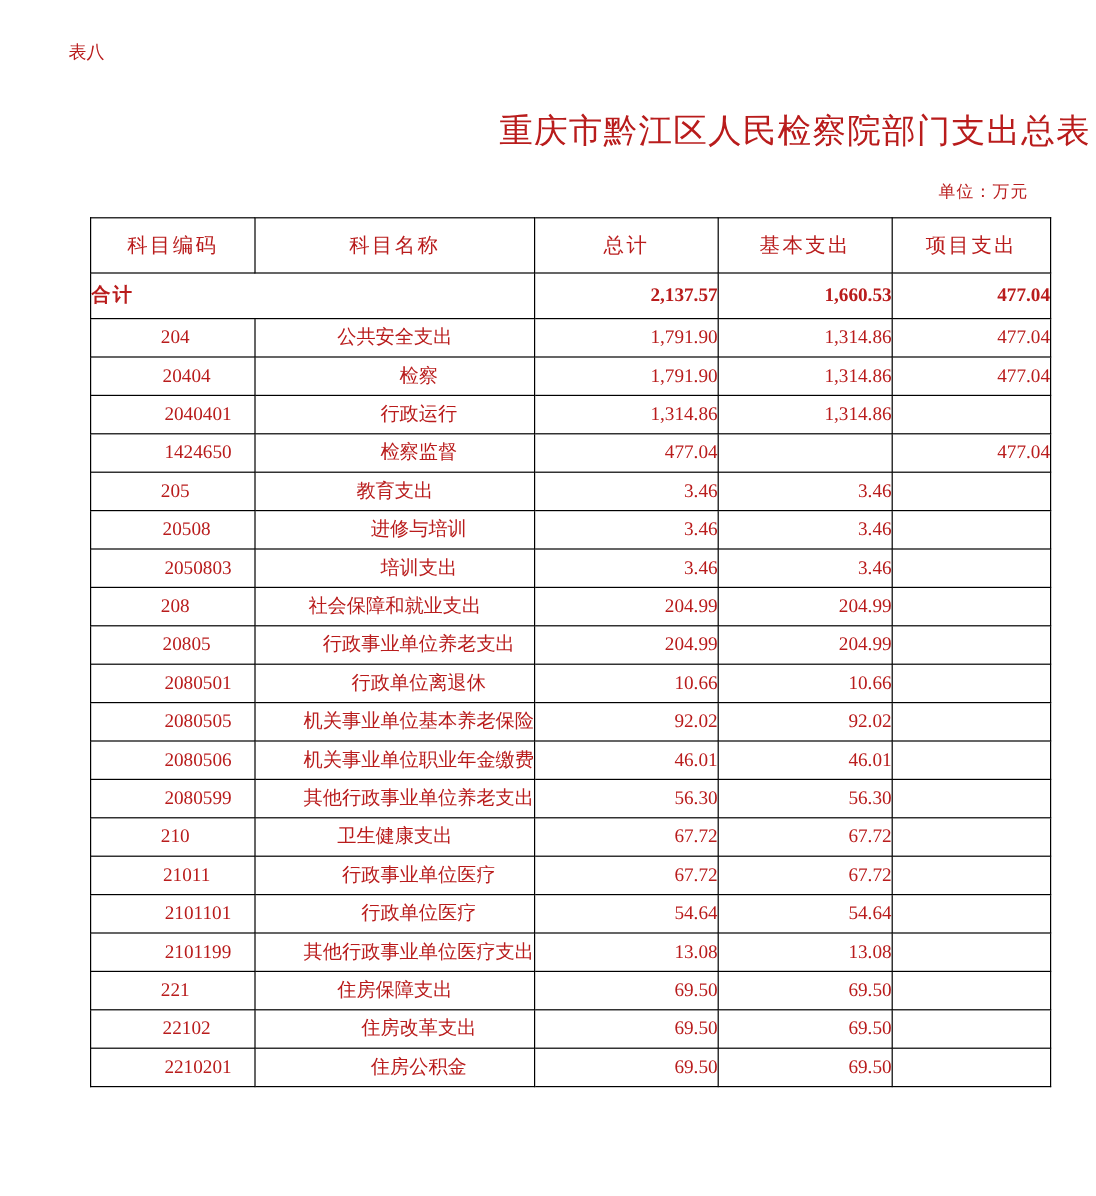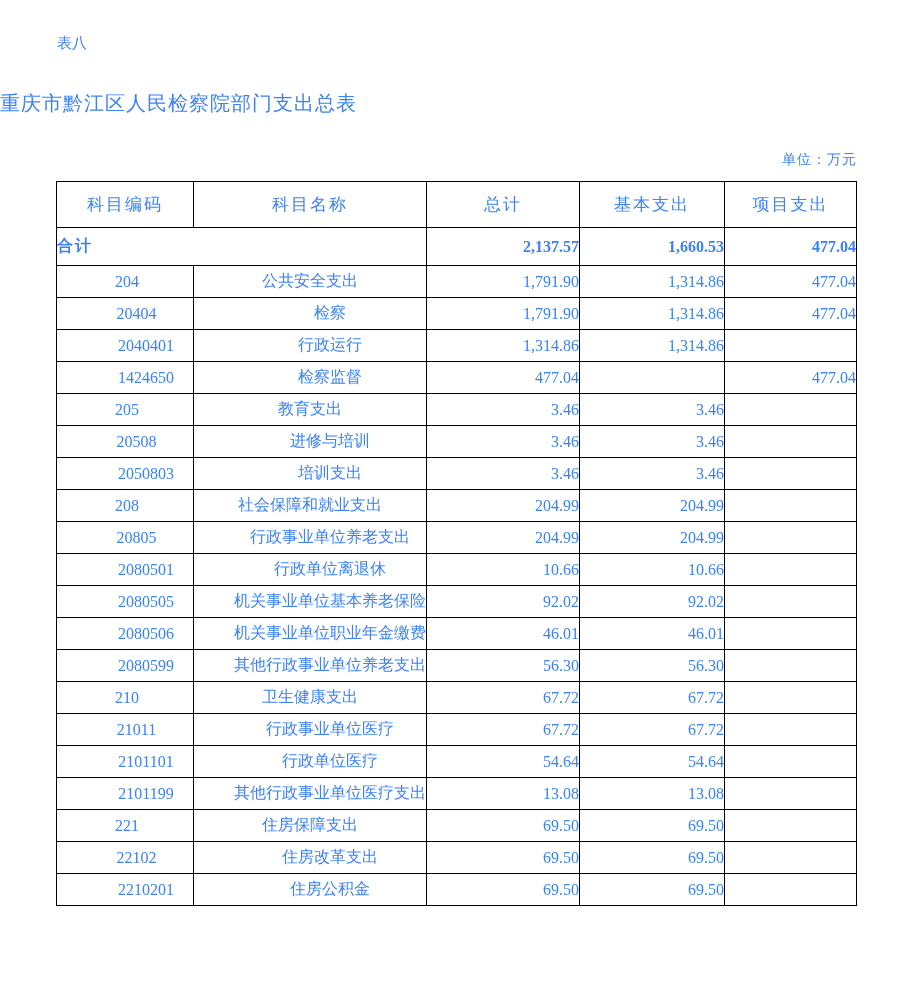--- a/index.html
+++ b/index.html
@@ -1,51 +1,51 @@
 <!DOCTYPE html>
 <html><head>
 <meta charset="utf-8">
 <style>
   html, body { margin: 0; padding: 0; background: #ffffff; }
   .page {
     position: relative;
     width: 913px;
     height: 997px;
     background: #ffffff;
-    color: #3b82f6;
+    color: #b91c1c;
     font-family: "Liberation Serif", "DejaVu Serif", serif;
     overflow: hidden;
   }
   .table-label {
     position: absolute;
     left: 57px;
     top: 34px;
     font-size: 15px;
   }
   .page-title {
     position: absolute;
     left: 0;
     right: 4px;
     top: 90px;
-    text-align: left;
-    font-size: 20px;
+    text-align: right;
+    font-size: 28px;
     letter-spacing: 1px;
     font-weight: normal;
     margin: 0;
   }
   .unit-label {
     position: absolute;
     right: 56px;
     top: 151px;
     font-size: 14px;
     letter-spacing: 1px;
   }
   table.expenditure {
     position: absolute;
-    left: 56px;
+    left: 75px;
     top: 181px;
     width: 800px;
     border-collapse: collapse;
     table-layout: fixed;
   }
   .expenditure th, .expenditure td {
     border: 1px solid #000000;
     white-space: nowrap;
     overflow: hidden;
     vertical-align: middle;

